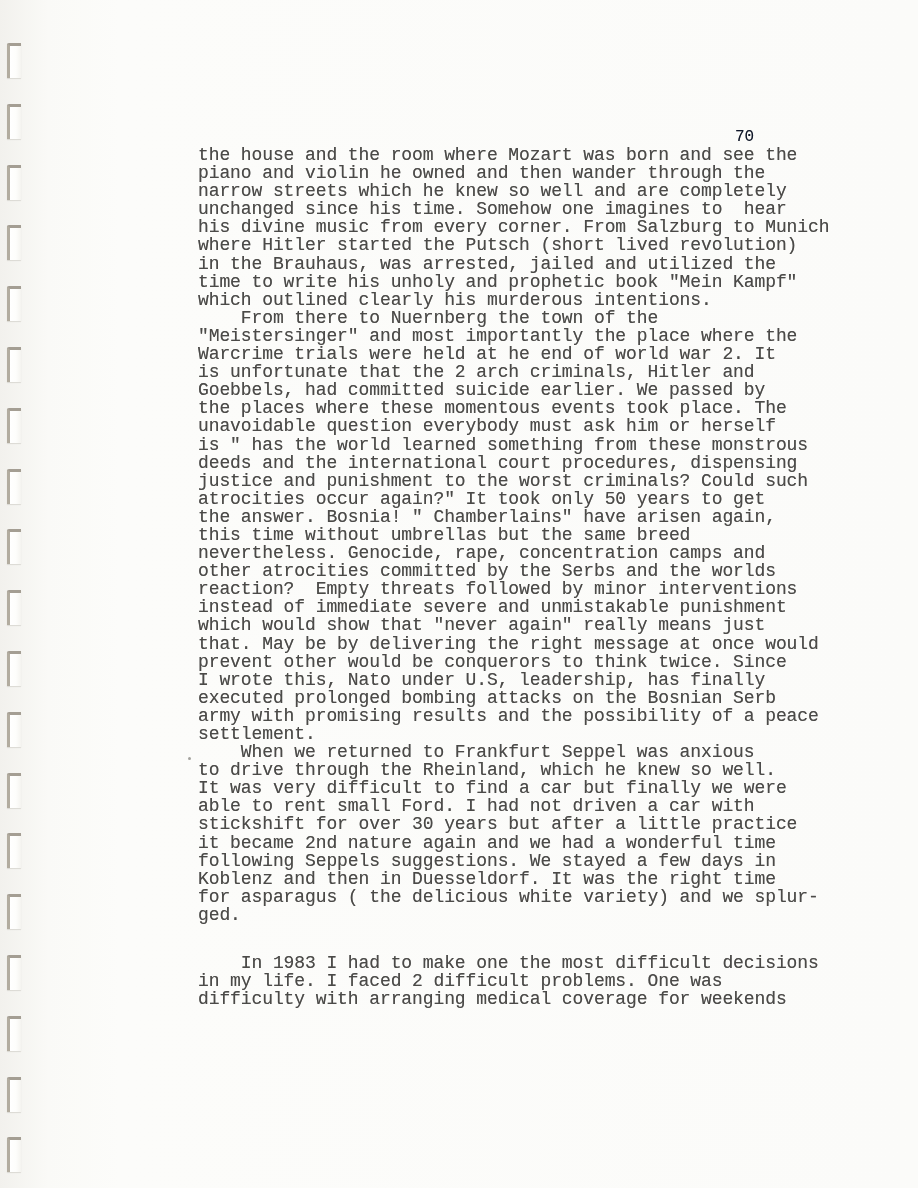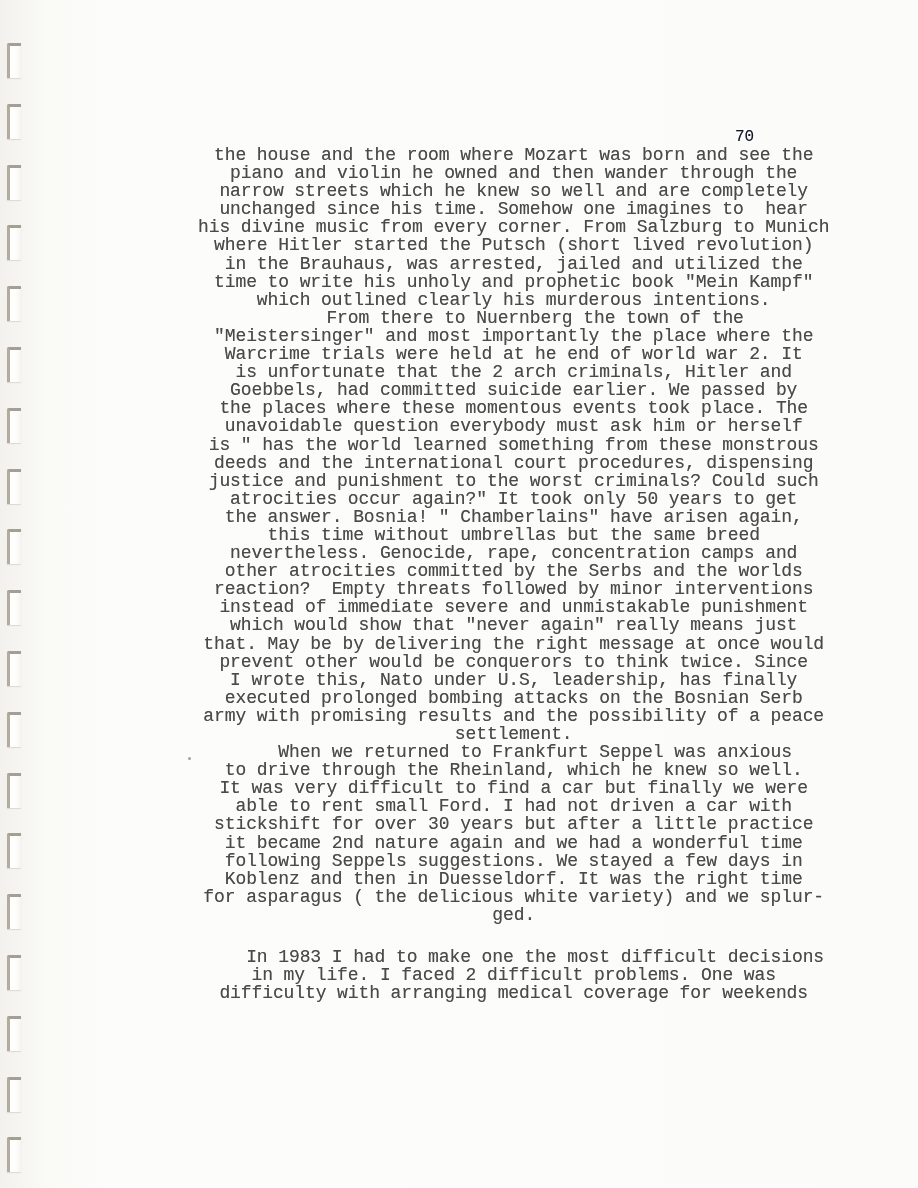--- a/index.html
+++ b/index.html
@@ -25,25 +25,24 @@
 
   .para {
     margin: 0;
     white-space: pre;
     font-family: "Liberation Mono", "DejaVu Sans Mono", monospace;
     font-size: 18px;
     line-height: 18.1px;
     letter-spacing: -0.1px;
     color: #4b4a48;
     text-shadow: 0 0 0.5px rgba(75, 74, 72, 0.55);
-    text-align: center;
   }
 
   .para.gap-before {
-    margin-top: 24px;
+    margin-top: 30px;
   }
 
   .page-number {
     position: absolute;
     left: 735px;
     top: 128px;
     font-size: 16px;
     line-height: 18.1px;
     color: #0f172a;
     text-shadow: 0 0 0.5px rgba(75, 74, 72, 0.55);

